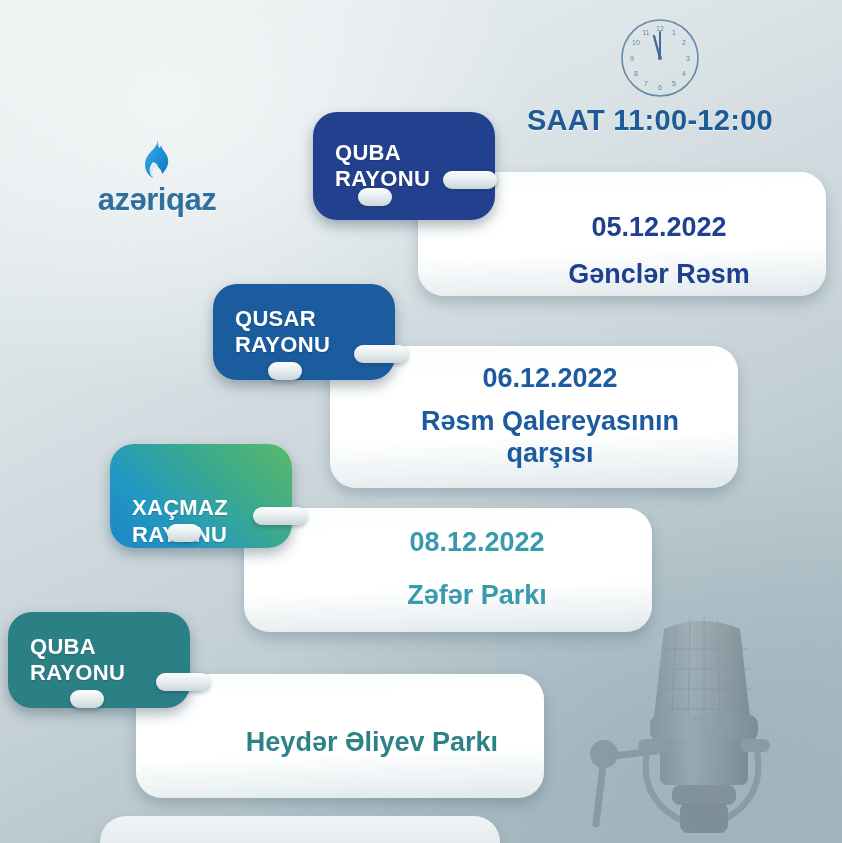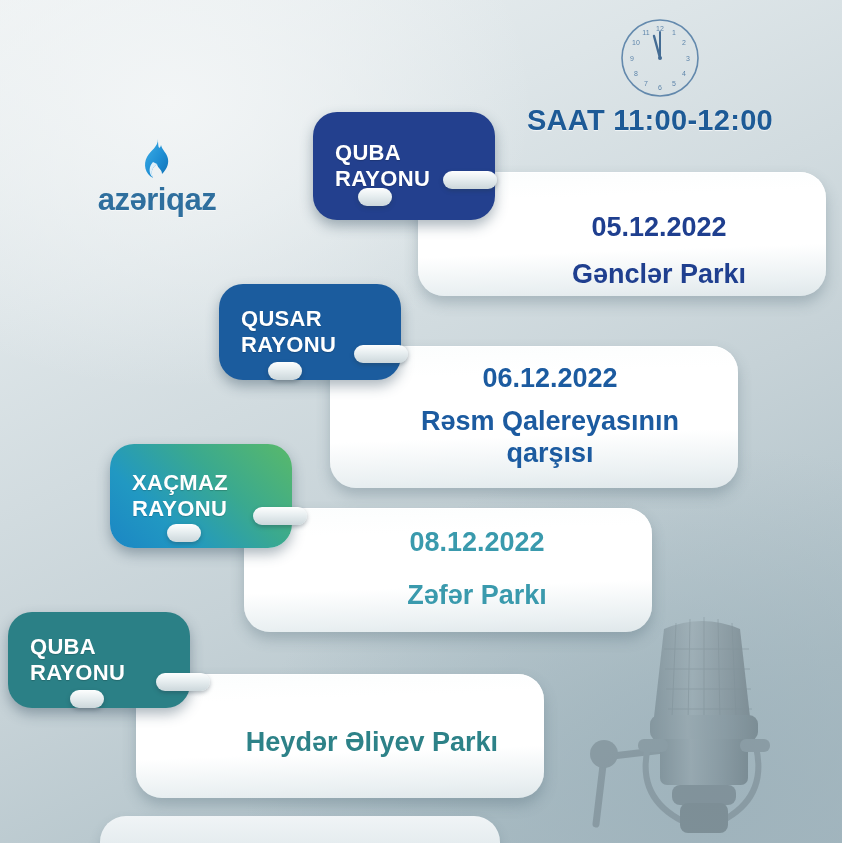--- a/index.html
+++ b/index.html
@@ -177,49 +177,49 @@
       <line x1="42" y1="42" x2="42" y2="16" stroke="#1f4f80" stroke-width="2" stroke-linecap="round"></line>
       <circle cx="42" cy="42" r="2" fill="#1f4f80"></circle>
     </svg>
   </div>
 
   <div class="saat">SAAT 11:00-12:00</div>
 
   <div class="row">
     <div class="card" style="left:418px;top:172px;width:408px;height:124px;padding-left:100px;">
       <div class="date" style="color:#1f3f8f;font-size:27px;margin-top:36px;">05.12.2022</div>
-      <div class="place" style="color:#1f3f8f;font-size:27px;margin-top:14px;">Gənclər Parkı</div>
+      <div class="place" style="color:#1f3f8f;font-size:27px;margin-top:14px;">Gənclər Rəsm</div>
     </div>
     <div class="tab" style="left:313px;top:112px;width:182px;height:108px;background:#23408e;">
       <span>QUBA</span>
       <span>RAYONU</span>
     </div>
     <div class="tongue a" style="left:443px;top:171px;"></div>
     <div class="tongue b" style="left:358px;top:188px;"></div>
   </div>
 
   <div class="row">
     <div class="card" style="left:330px;top:346px;width:408px;height:142px;padding-left:58px;">
       <div class="date" style="color:#1c5ba0;font-size:27px;">06.12.2022</div>
       <div class="place" style="color:#1c5ba0;font-size:27px;margin-top:10px;max-width:310px;">Rəsm Qalereyasının qarşısı</div>
     </div>
-    <div class="tab" style="left:219px;top:284px;width:182px;height:96px;background:#1b5c9e;">
+    <div class="tab" style="left:213px;top:284px;width:182px;height:96px;background:#1b5c9e;">
       <span>QUSAR</span>
       <span>RAYONU</span>
     </div>
     <div class="tongue a" style="left:354px;top:345px;"></div>
     <div class="tongue b" style="left:268px;top:362px;"></div>
   </div>
 
   <div class="row">
     <div class="card" style="left:244px;top:508px;width:408px;height:124px;padding-left:84px;">
       <div class="date" style="color:#3a9aad;font-size:27px;">08.12.2022</div>
       <div class="place" style="color:#3a9aad;font-size:27px;margin-top:20px;">Zəfər Parkı</div>
     </div>
-    <div class="tab" style="left:110px;top:444px;width:182px;height:104px;background:linear-gradient(225deg,#59b96a 0%,#3aa98f 38%,#2198c2 72%,#1b86c4 100%);">
+    <div class="tab" style="left:110px;top:444px;width:182px;height:104px;background:linear-gradient(225deg,#59b96a 0%,#3aa98f 38%,#2198c2 72%,#1b86c4 100%);justify-content:flex-end;">
       <span>XAÇMAZ</span>
       <span>RAYONU</span>
     </div>
     <div class="tongue a" style="left:253px;top:507px;"></div>
     <div class="tongue b" style="left:167px;top:524px;"></div>
   </div>
 
   <div class="row">
     <div class="card" style="left:136px;top:674px;width:408px;height:124px;padding-left:90px;">
       <div class="place" style="color:#2d8288;font-size:27px;margin-top:14px;">Heydər Əliyev Parkı</div>

